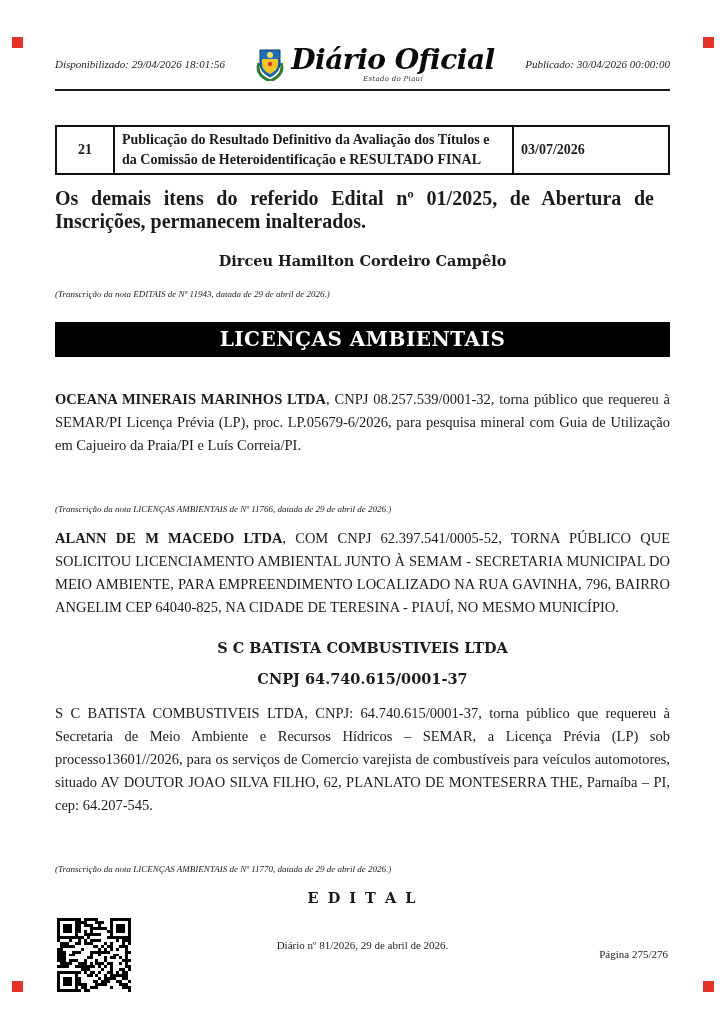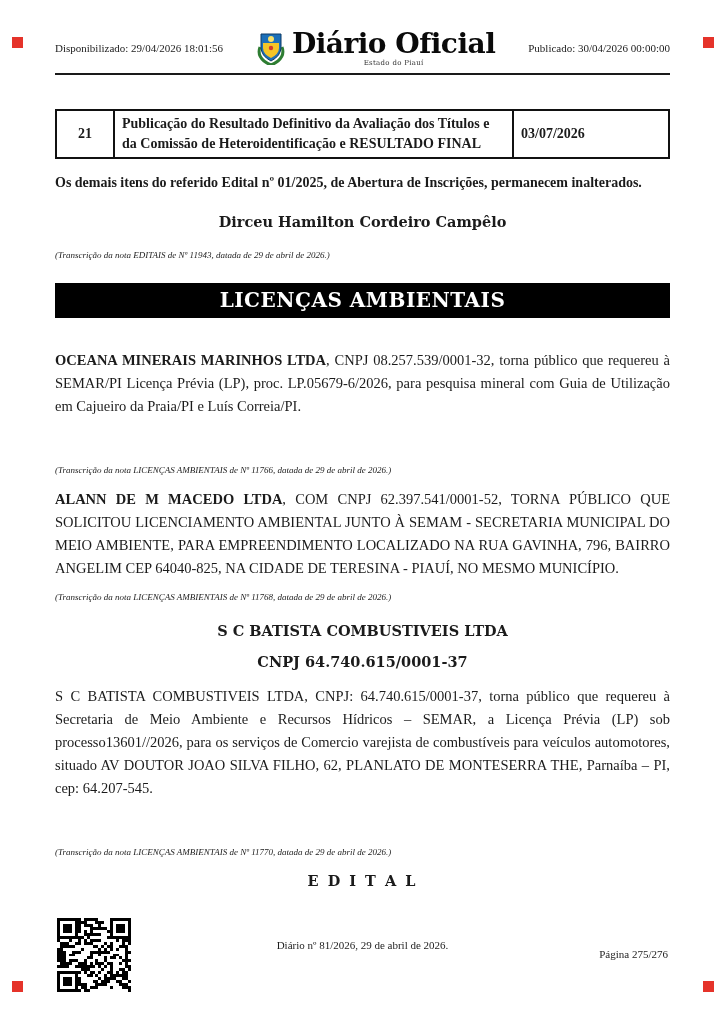--- a/index.html
+++ b/index.html
@@ -6,37 +6,37 @@
   .page{position:relative;width:725px;height:1024px;background:#fff;overflow:hidden;
         font-family:"DejaVu Serif","Liberation Serif",serif;color:#1b1b1b;}
   .content{position:absolute;left:55px;right:55px;top:0;}
 
   
   .corner-mark{position:absolute;width:11px;height:11px;background:#e5332a;}
   .cm-tl{left:12px;top:37px;}  .cm-tr{right:11px;top:37px;}
   .cm-bl{left:12px;bottom:32px;} .cm-br{right:11px;bottom:32px;}
 
   
-  .header{display:flex;align-items:center;justify-content:space-between;margin-top:28px;height:40px;}
+  .header{display:flex;align-items:center;justify-content:space-between;margin-top:44px;height:40px;font-style:italic;}
   .hdr-small{font-size:11px;color:#222;white-space:nowrap;font-family:"Liberation Serif",serif;}
   .masthead{display:flex;align-items:center;gap:6px;}
   .crest{width:30px;height:34px;flex:0 0 auto;}
   .mast-text{text-align:center;line-height:1;}
   .mast-title{font-size:28px;font-weight:bold;color:#0a0a0a;letter-spacing:-0.5px;}
   .mast-sub{font-size:7px;color:#333;margin-top:2px;letter-spacing:0.3px;}
   .header-rule{border:none;border-top:2px solid #1a1a1a;margin:5px 0 0 0;}
 
   
   .doc-table{border-collapse:collapse;margin-top:34px;width:100%;table-layout:fixed;}
   .doc-table td{border:2px solid #111;font-weight:bold;font-size:14px;line-height:20px;
                 padding:3px 7px;vertical-align:middle;font-family:"Liberation Serif",serif;}
   .col-num{width:42px;text-align:center;}
   .col-date{width:140px;}
 
-  .p-bold{font-weight:bold;font-size:14px;line-height:23px;text-align:justify;margin:12px 16px 0 0;
+  .p-bold{font-weight:bold;font-size:20px;line-height:23px;text-align:justify;margin:12px 16px 0 0;
           font-family:"Liberation Serif",serif;}
   .center-line{text-align:center;font-weight:bold;font-size:14.5px;margin:0;}
   .date-line{margin-top:16px;}
   .signer-name{margin-top:19px;}
   .signer-title{margin-top:19px;}
   .note{font-style:italic;font-size:9px;color:#222;margin:0;font-family:"Liberation Serif",serif;}
   .note-1{margin-top:20px;}
 
   .banner{margin-top:23px;background:#000;color:#fff;text-align:center;
           font-weight:bold;font-size:20px;height:35px;line-height:35px;letter-spacing:0.5px;}
@@ -109,23 +109,22 @@
     <p class="center-line signer-name">Dirceu Hamilton Cordeiro Campêlo</p>
 
     <p class="note note-1">(Transcrição da nota EDITAIS de Nº 11943, datada de 29 de abril de 2026.)</p>
 
     <div class="banner">LICENÇAS AMBIENTAIS</div>
 
     <p class="body-para para-oceana"><b>OCEANA MINERAIS MARINHOS LTDA</b><span>, CNPJ 08.257.539/0001-32, torna público que requereu à SEMAR/PI Licença Prévia (LP), proc. LP.05679-6/2026, para pesquisa mineral com Guia de Utilização em Cajueiro da Praia/PI e Luís Correia/PI.</span></p>
 
     <p class="note note-2">(Transcrição da nota LICENÇAS AMBIENTAIS de Nº 11766, datada de 29 de abril de 2026.)</p>
 
-    <p class="body-para para-alann"><b>ALANN DE M MACEDO LTDA</b><span>, COM CNPJ 62.397.541/0001-52, TORNA PÚBLICO QUE SOLICITOU LICENCIAMENTO AMBIENTAL JUNTO À SEMAM - SECRETARIA MUNICIPAL DO MEIO AMBIENTE, PARA EMPREENDIMENTO LOCALIZADO NA RUA GAVINHA, 796, BAIRRO ANGELIM CEP 64040-825, NA CIDADE DE TERESINA - PIAUÍ, NO MESMO MUNICÍPIO.</span></p>
-
-    <p class="note note-3">(Transcrição da nota LICENÇAS AMBIENTAIS de Nº 11768, datada de 29 de abril de 2026.)</p>
+    <p class="body-para para-alann"><b>ALANN DE M MACEDO LTDA</b><span>, COM CNPJ 62.397.541/0005-52, TORNA PÚBLICO QUE SOLICITOU LICENCIAMENTO AMBIENTAL JUNTO À SEMAM - SECRETARIA MUNICIPAL DO MEIO AMBIENTE, PARA EMPREENDIMENTO LOCALIZADO NA RUA GAVINHA, 796, BAIRRO ANGELIM CEP 64040-825, NA CIDADE DE TERESINA - PIAUÍ, NO MESMO MUNICÍPIO.</span></p>
+
 
     <p class="center-line batista-title">S C BATISTA COMBUSTIVEIS LTDA</p>
     <p class="center-line batista-cnpj">CNPJ 64.740.615/0001-37</p>
 
     <p class="body-para para-batista">S C BATISTA COMBUSTIVEIS LTDA, CNPJ: 64.740.615/0001-37, torna público que requereu à Secretaria de Meio Ambiente e Recursos Hídricos – SEMAR, a Licença Prévia (LP) sob processo13601//2026, para os serviços de Comercio varejista de combustíveis para veículos automotores, situado AV DOUTOR JOAO SILVA FILHO, 62, PLANLATO DE MONTESERRA THE, Parnaíba – PI, cep: 64.207-545.</p>
 
     <p class="note note-4">(Transcrição da nota LICENÇAS AMBIENTAIS de Nº 11770, datada de 29 de abril de 2026.)</p>
 
     <p class="center-line edital-heading">E D I T A L</p>
 

